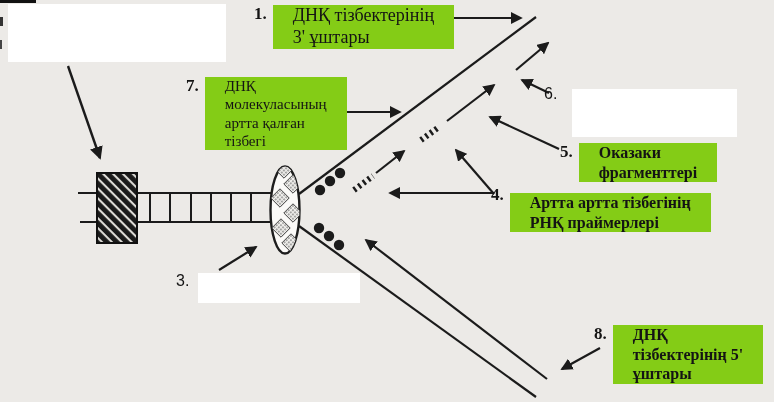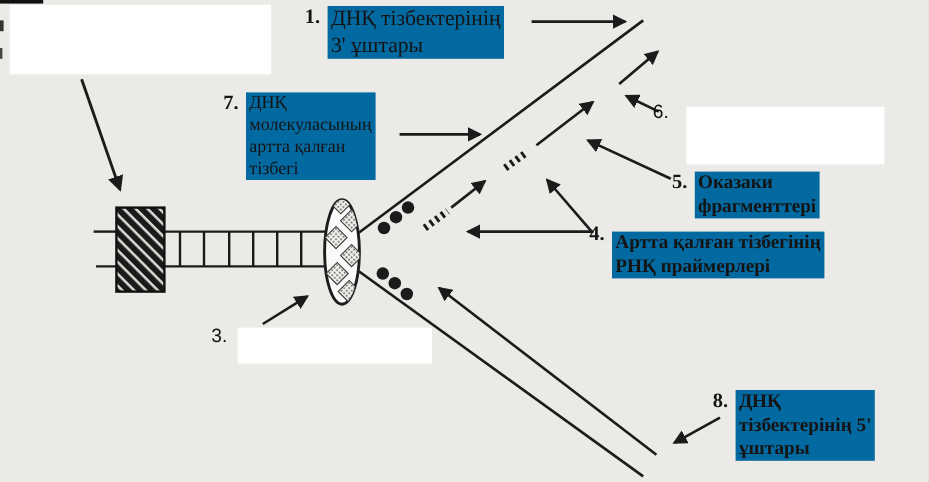--- a/index.html
+++ b/index.html
@@ -6,21 +6,21 @@
   .stage{
     position:relative;width:774px;height:402px;overflow:hidden;
     background:#eceae7;
     font-family:"Liberation Serif", serif;color:#161616;
   }
   svg{position:absolute;left:0;top:0;z-index:1;}
   .blank{position:absolute;background:#ffffff;z-index:2;}
   .lbl{position:absolute;z-index:3;display:flex;align-items:flex-start;color:#141414;}
   .num{font-size:17px;font-weight:bold;margin-right:6px;line-height:1.1;}
   .num.sans{font-family:"Liberation Sans", sans-serif;font-weight:normal;font-size:16px;}
-  .txt{white-space:pre-line;background:#0369a1;padding:0 3px;line-height:1.22;}
+  .txt{white-space:pre-line;background:#84cc16;padding:0 20px;line-height:1.22;}
   .lbl-1 .txt{font-size:18px;}
   .lbl-7 .txt{font-size:15px;}
   .lbl-4 .txt,.lbl-5 .txt,.lbl-8 .txt{font-size:16px;font-weight:bold;}
   .lbl-4 .txt{margin-top:7px;}
 </style>
 </head>
 <body>
 
 <div class="stage">
 
@@ -129,21 +129,21 @@
   </div>
 
   <div class="lbl lbl-5" style="left:560px;top:143px;">
     <span class="num">5.</span>
     <span class="txt">Оказаки
 фрагменттері</span>
   </div>
 
   <div class="lbl lbl-4" style="left:491px;top:186px;">
     <span class="num">4.</span>
-    <span class="txt">Артта қалған тізбегінің
+    <span class="txt">Артта артта тізбегінің
 РНҚ праймерлері</span>
   </div>
 
   <div class="lbl lbl-3" style="left:176px;top:272px;">
     <span class="num sans">3.</span>
   </div>
 
   <div class="lbl lbl-8" style="left:594px;top:325px;">
     <span class="num">8.</span>
     <span class="txt">ДНҚ

